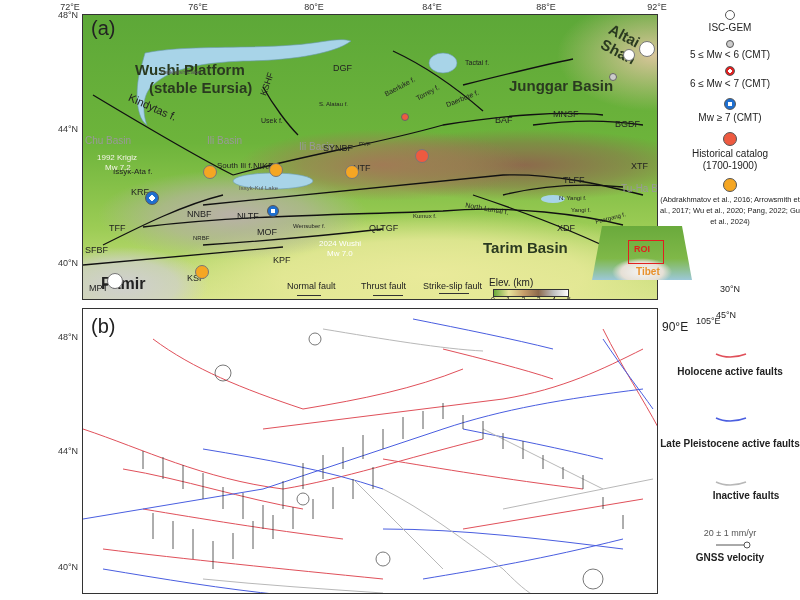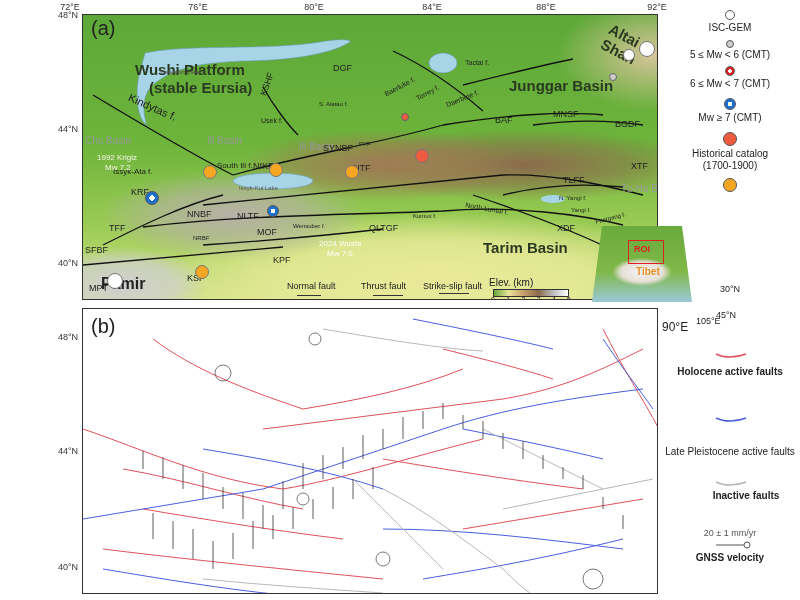--- a/index.html
+++ b/index.html
@@ -17,21 +17,21 @@
   }
   .panel-b { left:82px; top:308px; width:576px; height:286px; border:1px solid #333; box-sizing:border-box; background:#fff; overflow:hidden; }
   .lat { font-size:9px; color:#333; text-align:right; width:34px; }
   .lon { font-size:9px; color:#333; text-align:center; width:40px; }
   .panel-label { font-size:20px; color:#222; }
   .map-text { font-size:9px; color:#222; white-space:nowrap; }
   .big-label { font-size:15px; font-weight:bold; color:#2a3a20; }
   .legend-text { font-size:10px; color:#222; text-align:center; width:140px; }
   .legend-small { font-size:7.5px; color:#222; text-align:center; width:140px; line-height:11px; }
   .circle { border-radius:50%; position:absolute; box-sizing:border-box; }
-  .inset { left:592px; top:226px; width:100px; height:76px; overflow:hidden;
+  .inset { left:592px; top:226px; width:100px; height:54px; overflow:hidden;
     background: radial-gradient(ellipse 30px 14px at 50px 46px, #f4f4f4 0%, #e6e0d6 70%, rgba(0,0,0,0) 100%),
                 linear-gradient(180deg, #6aaa3c 0%, #7fb848 60%, #9cc8d8 100%);
     clip-path: polygon(10% 0%, 90% 0%, 100% 100%, 0% 100%);
   }
   svg { position:absolute; left:0; top:0; }
 </style>
 </head>
 <body>
 
 <div class="abs">
@@ -179,20 +179,21 @@
   <div class="circle" style="left:66px;top:40px;width:8px;height:8px;background:#ccc;border:1px solid #555;"></div>
   <div class="abs legend-text" style="left:0;top:49px;">5 ≤ Mw &lt; 6 (CMT)</div>
   <div class="circle" style="left:65px;top:66px;width:10px;height:10px;background:radial-gradient(circle,#fff 30%,#e02020 32%);border:1px solid #555;"></div>
   <div class="abs legend-text" style="left:0;top:78px;">6 ≤ Mw &lt; 7 (CMT)</div>
   <div class="circle" style="left:64px;top:98px;width:12px;height:12px;background:radial-gradient(circle,#fff 30%,#1e6fd0 32%);border:1px solid #555;"></div>
   <div class="abs legend-text" style="left:0;top:112px;">Mw ≥ 7 (CMT)</div>
   <div class="circle" style="left:63px;top:132px;width:14px;height:14px;background:#ee5a40;border:1px solid #555;"></div>
   <div class="abs legend-text" style="left:0;top:148px;">Historical catalog</div>
   <div class="abs legend-text" style="left:0;top:160px;">(1700-1900)</div>
   <div class="circle" style="left:63px;top:178px;width:14px;height:14px;background:#f5a623;border:1px solid #555;"></div>
+  <div class="abs legend-small" style="left:0;top:194px;">(Abdrakhmatov et al., 2016; Arrowsmith et al., 2017; Wu et al., 2020; Pang, 2022; Gu et al., 2024)</div>
 </div>
 
 <div class="abs lat" style="left:44px;top:332px;">48°N</div>
 <div class="abs lat" style="left:44px;top:446px;">44°N</div>
 <div class="abs lat" style="left:44px;top:562px;">40°N</div>
 
 <div class="abs panel-b">
   <div class="abs panel-label" style="left:8px;top:6px;">(b)</div>
   <svg width="576" height="286">
     <g fill="none" stroke-width="1">
@@ -243,17 +244,17 @@
 
 <div class="abs" style="left:660px;top:330px;width:140px;height:270px;">
   <svg width="140" height="270">
     <path d="M56 24 C64 28 76 28 86 24" stroke="#e0505a" stroke-width="1.5" fill="none"></path>
     <path d="M56 88 C64 92 76 92 86 88" stroke="#4a5ee0" stroke-width="1.5" fill="none"></path>
     <path d="M56 152 C64 156 76 156 86 152" stroke="#b8b8b8" stroke-width="1.5" fill="none"></path>
     <line x1="56" y1="215" x2="84" y2="215" stroke="#555" stroke-width="1"></line>
     <circle cx="87" cy="215" r="3" fill="#fff" stroke="#555"></circle>
   </svg>
   <div class="abs legend-text" style="left:0;top:36px;font-weight:bold;">Holocene active faults</div>
-  <div class="abs legend-text" style="left:0;top:116px;font-weight:normal;">Late Pleistocene active faults</div>
+  <div class="abs legend-text" style="left:0;top:108px;font-weight:bold;">Late Pleistocene active faults</div>
   <div class="abs legend-text" style="left:16px;top:160px;font-weight:bold;">Inactive faults</div>
   <div class="abs legend-text" style="left:0;top:198px;font-size:9px;color:#555;">20 ± 1 mm/yr</div>
   <div class="abs legend-text" style="left:0;top:222px;font-weight:bold;">GNSS velocity</div>
 </div>
 
 </body></html>

